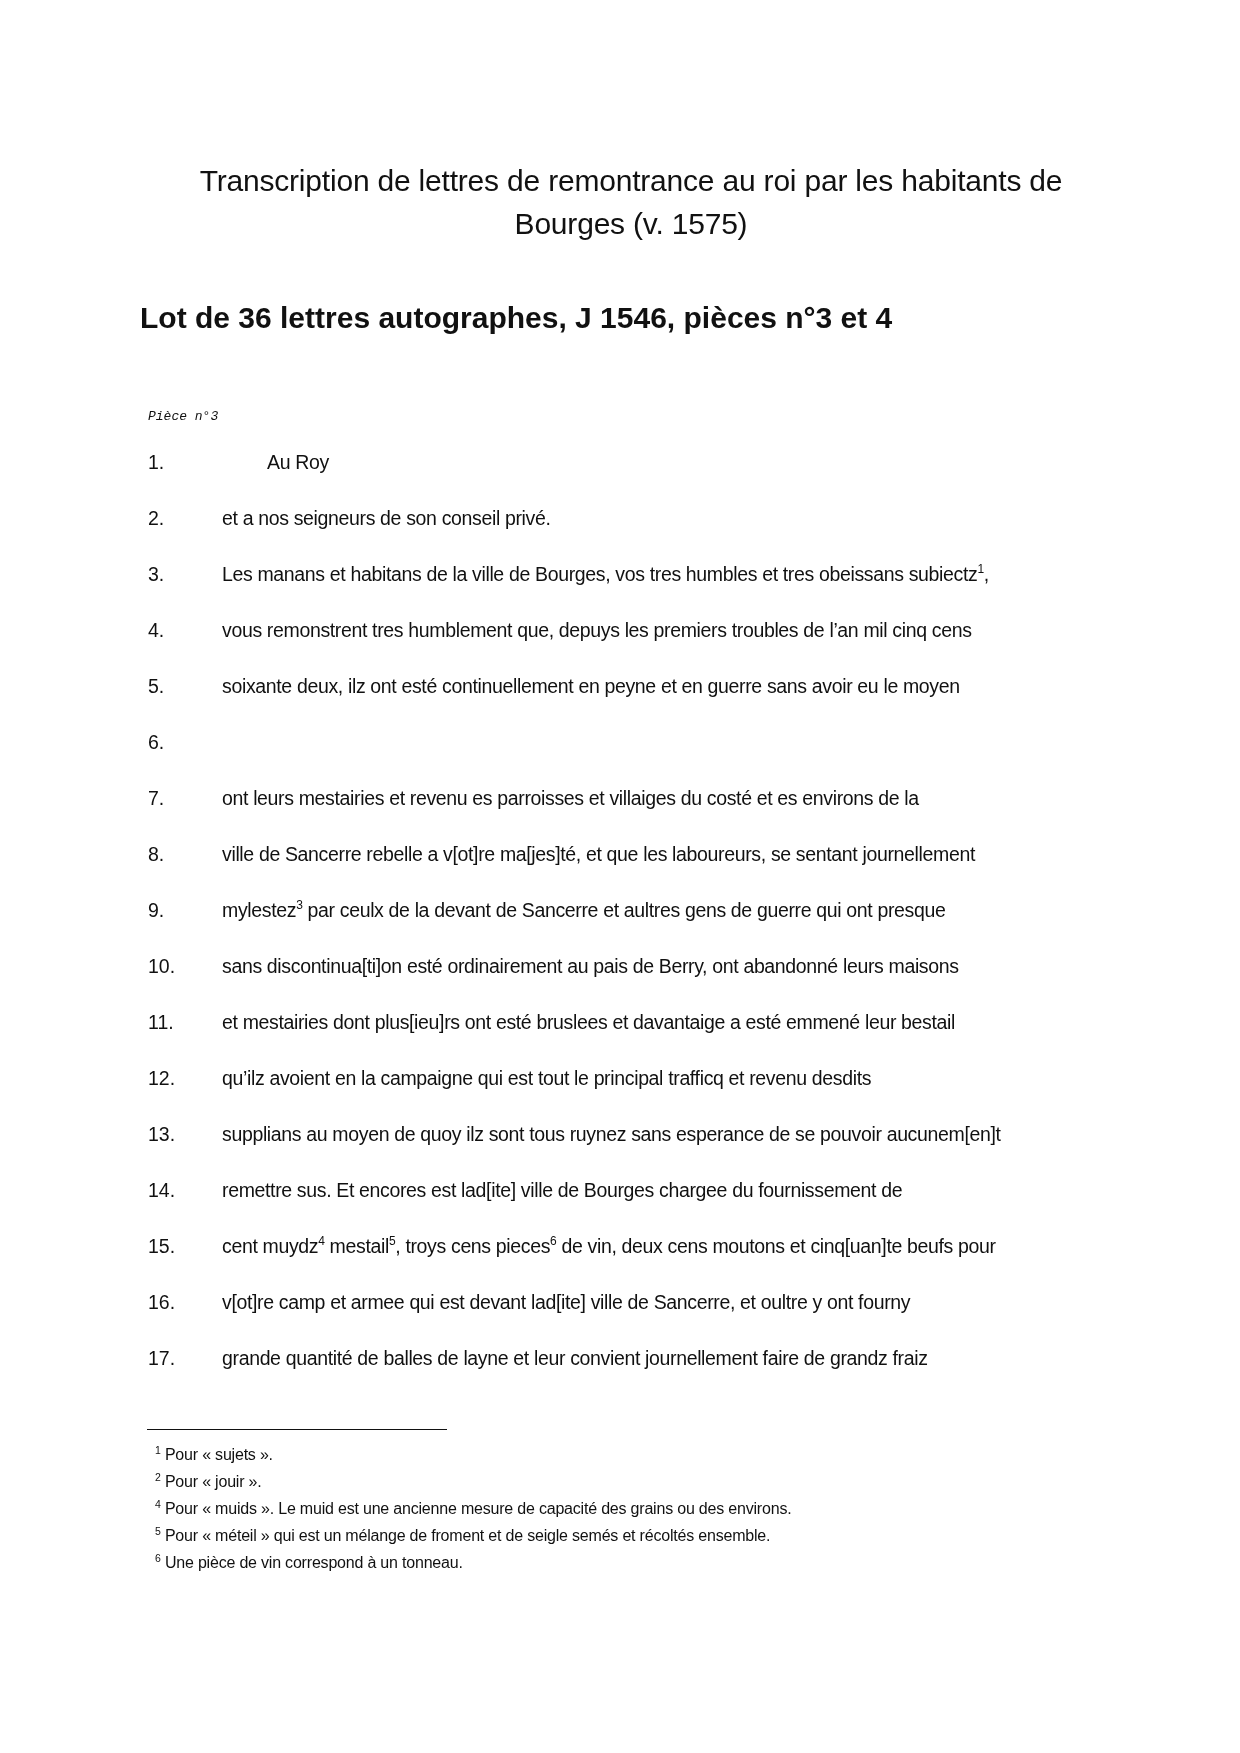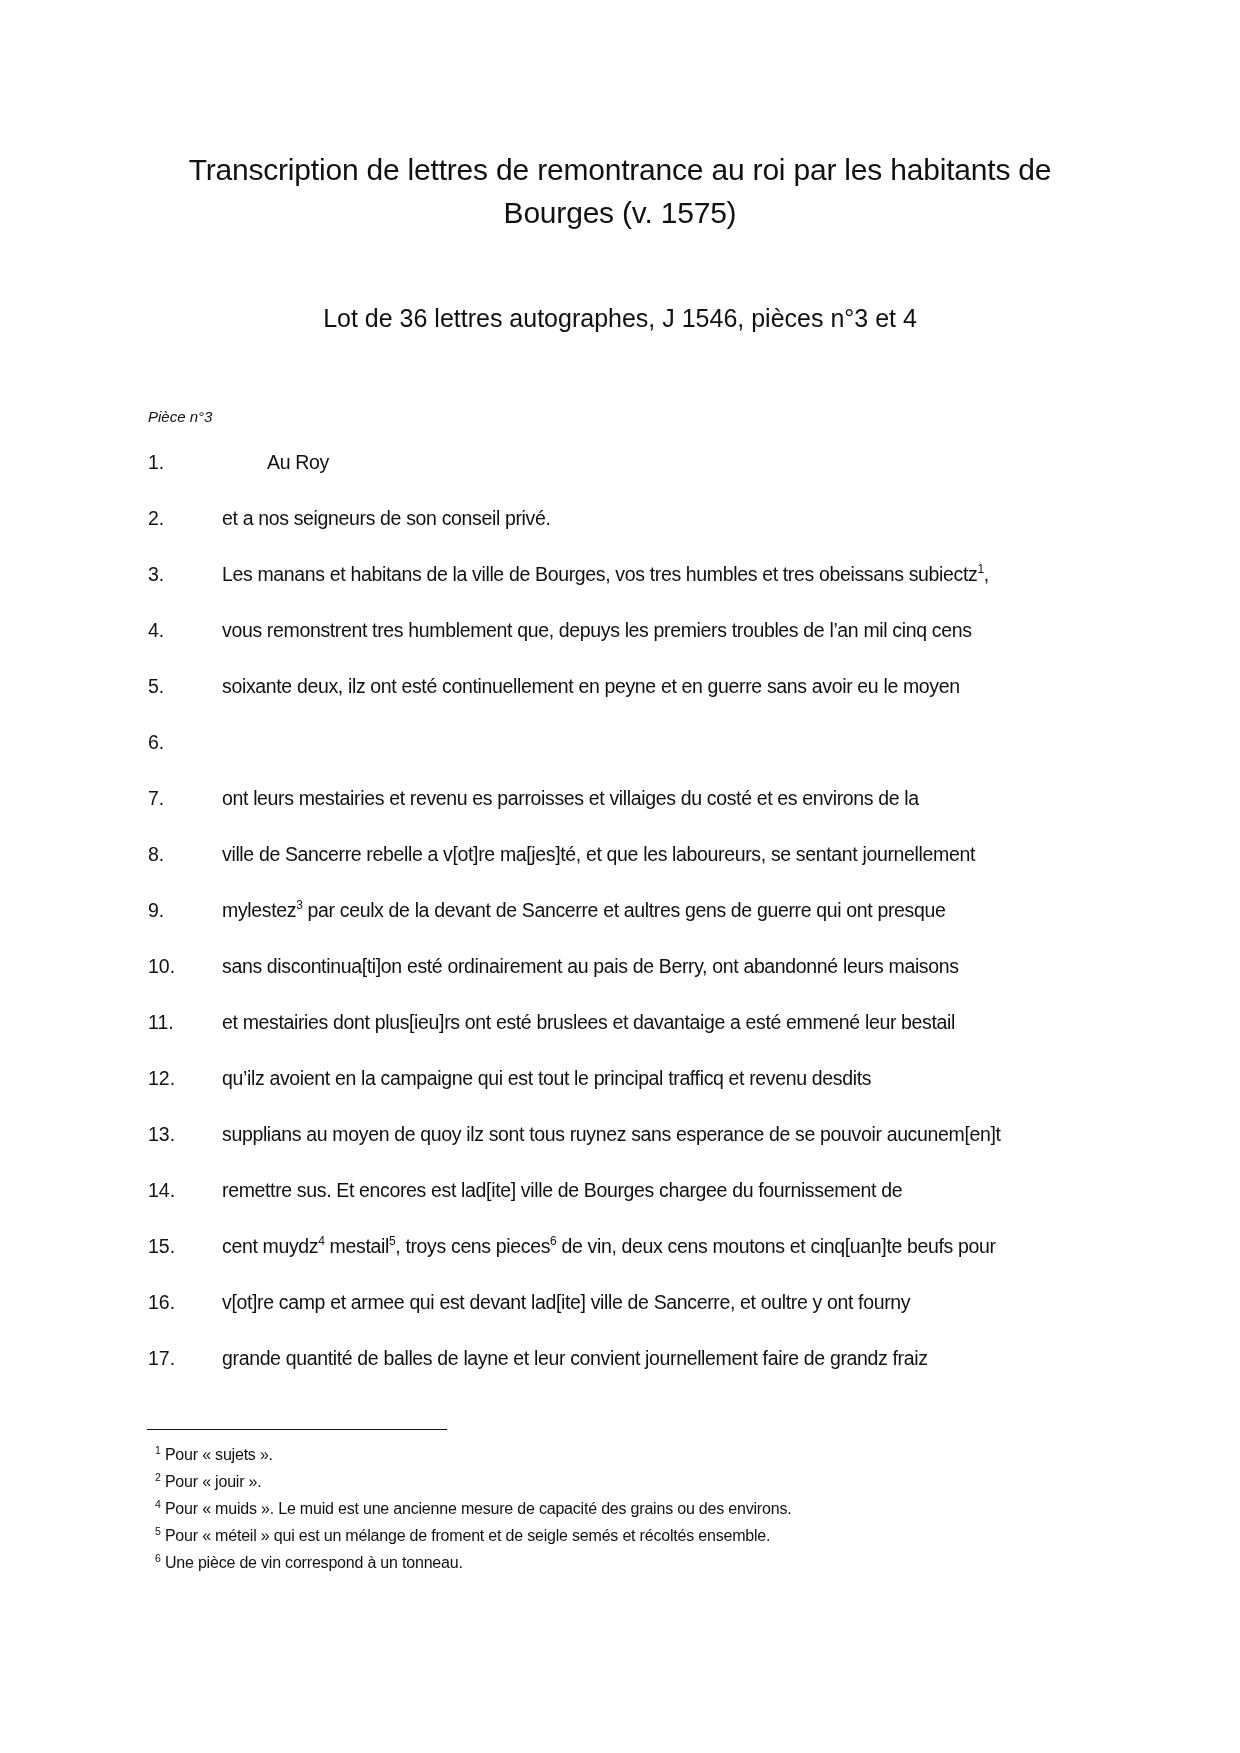--- a/index.html
+++ b/index.html
@@ -24,43 +24,43 @@
     }
     .title {
       position: absolute;
       left: 140px;
       width: 960px;
       top: 148px;
       text-align: center;
       font-size: 30px;
       line-height: 43px;
       letter-spacing: -0.2px;
-      margin: 0;
+      margin: 11px;
       font-weight: normal;
     }
     .subtitle {
       position: absolute;
       left: 140px;
       width: 960px;
       top: 300px;
-      text-align: center;
-      font-size: 25px;
+      font-size: 30px;
       line-height: 36px;
       margin: 0;
-      font-weight: normal;
+      font-weight: bold;
     }
     .piece-heading {
       position: absolute;
       left: 148px;
       top: 404px;
-      font-size: 15px;
+      font-size: 13px;
       font-style: italic;
       line-height: 26px;
       margin: 0;
       font-weight: normal;
+      font-family: Liberation Mono, monospace;
     }
     .lines {
       position: absolute;
       left: 148px;
       top: 449px;
       width: 980px;
       margin: 0;
       padding: 0;
       list-style: none;
     }

